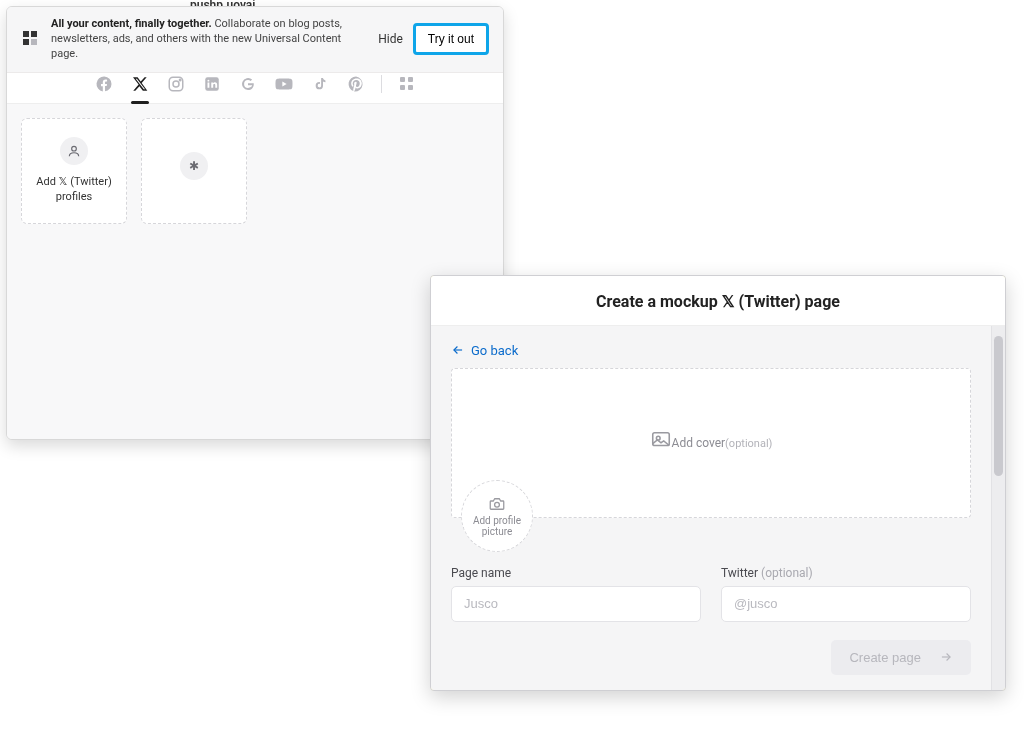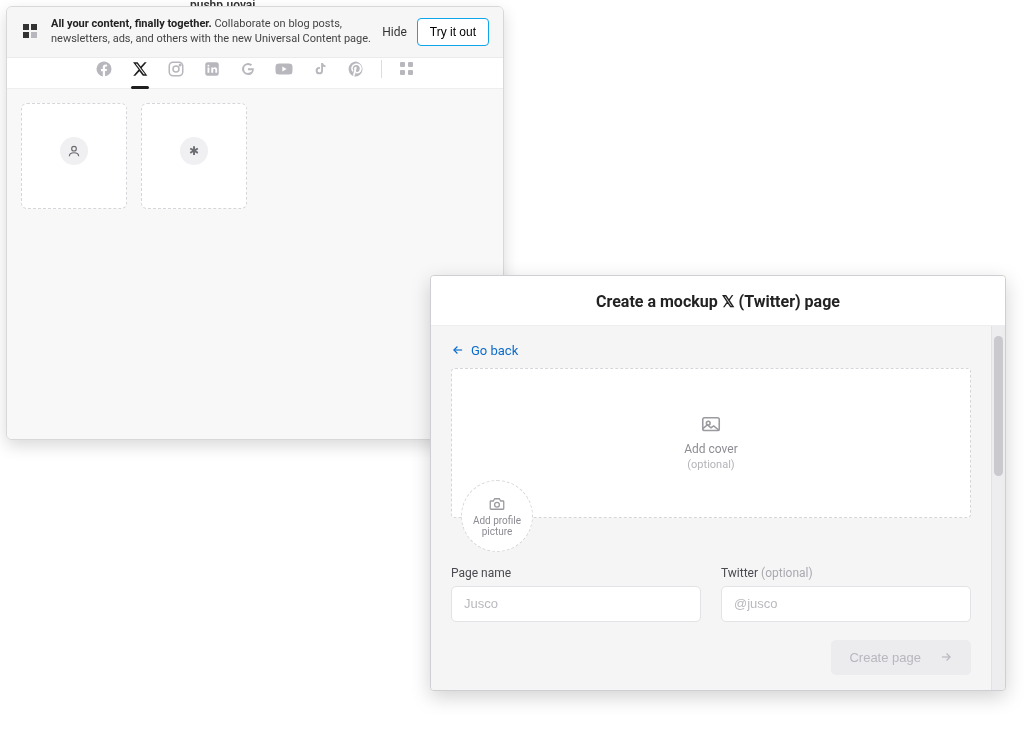--- a/index.html
+++ b/index.html
@@ -50,21 +50,21 @@
     margin-right: 10px;
     flex:none;
   }
   .banner-text { flex:1; font-size: 11px; color:#444; line-height:1.35; }
   .banner-text b { font-weight: 700; color:#222; }
   .banner-actions { display:flex; align-items:center; gap:10px; margin-left:8px; }
   .hide-link { font-size: 12px; color:#333; cursor:pointer; }
   .try-btn {
     font-size: 12px;
     padding: 6px 12px;
-    border: 1px solid #0ea5e9;
+    border: 3px solid #0ea5e9;
     border-radius: 4px;
     background: #fff;
     cursor:pointer;
   }
 
   .panel1-title {
     text-align: center;
     font-size: 15px;
     font-weight: 700;
     color: #222;
@@ -202,21 +202,21 @@
     margin: 0 auto;
     width: 100%;
   }
   .cover-box {
     width:100%;
     height:150px;
     border:1px dashed #d6d6da;
     background:#fff;
     border-radius:4px;
     display:flex;
-    flex-direction:column;
+    flex-direction:row;
     align-items:center;
     justify-content:center;
     color:#8c8c93;
     font-size:12px;
     cursor:pointer;
   }
   .cover-box .cover-icon { margin-bottom:6px; color:#8c8c93; }
   .cover-box .sub { color:#b3b3b9; font-size:11px; margin-top:2px; }
 
   .avatar-circle {
@@ -366,20 +366,21 @@
   </div>
 
   <div class="panel1-body">
     <div class="card">
       <div class="card-icon">
         <svg width="14" height="14" viewBox="0 0 24 24" fill="none" stroke="#6b6b72" stroke-width="2">
             <circle cx="12" cy="8" r="4"></circle>
             <path d="M4 21c0-4 4-6 8-6s8 2 8 6"></path>
           </svg>
       </div>
+      <div class="card-label">Add 𝕏 (Twitter) profiles</div>
     </div>
     <div class="card">
       <div class="card-icon" style="font-size:12px;color:#6b6b72;">✱</div>
     </div>
   </div>
 
 </div>
 
 <div class="panel2">
   <div class="panel2-header">Create a mockup 𝕏 (Twitter) page</div>

